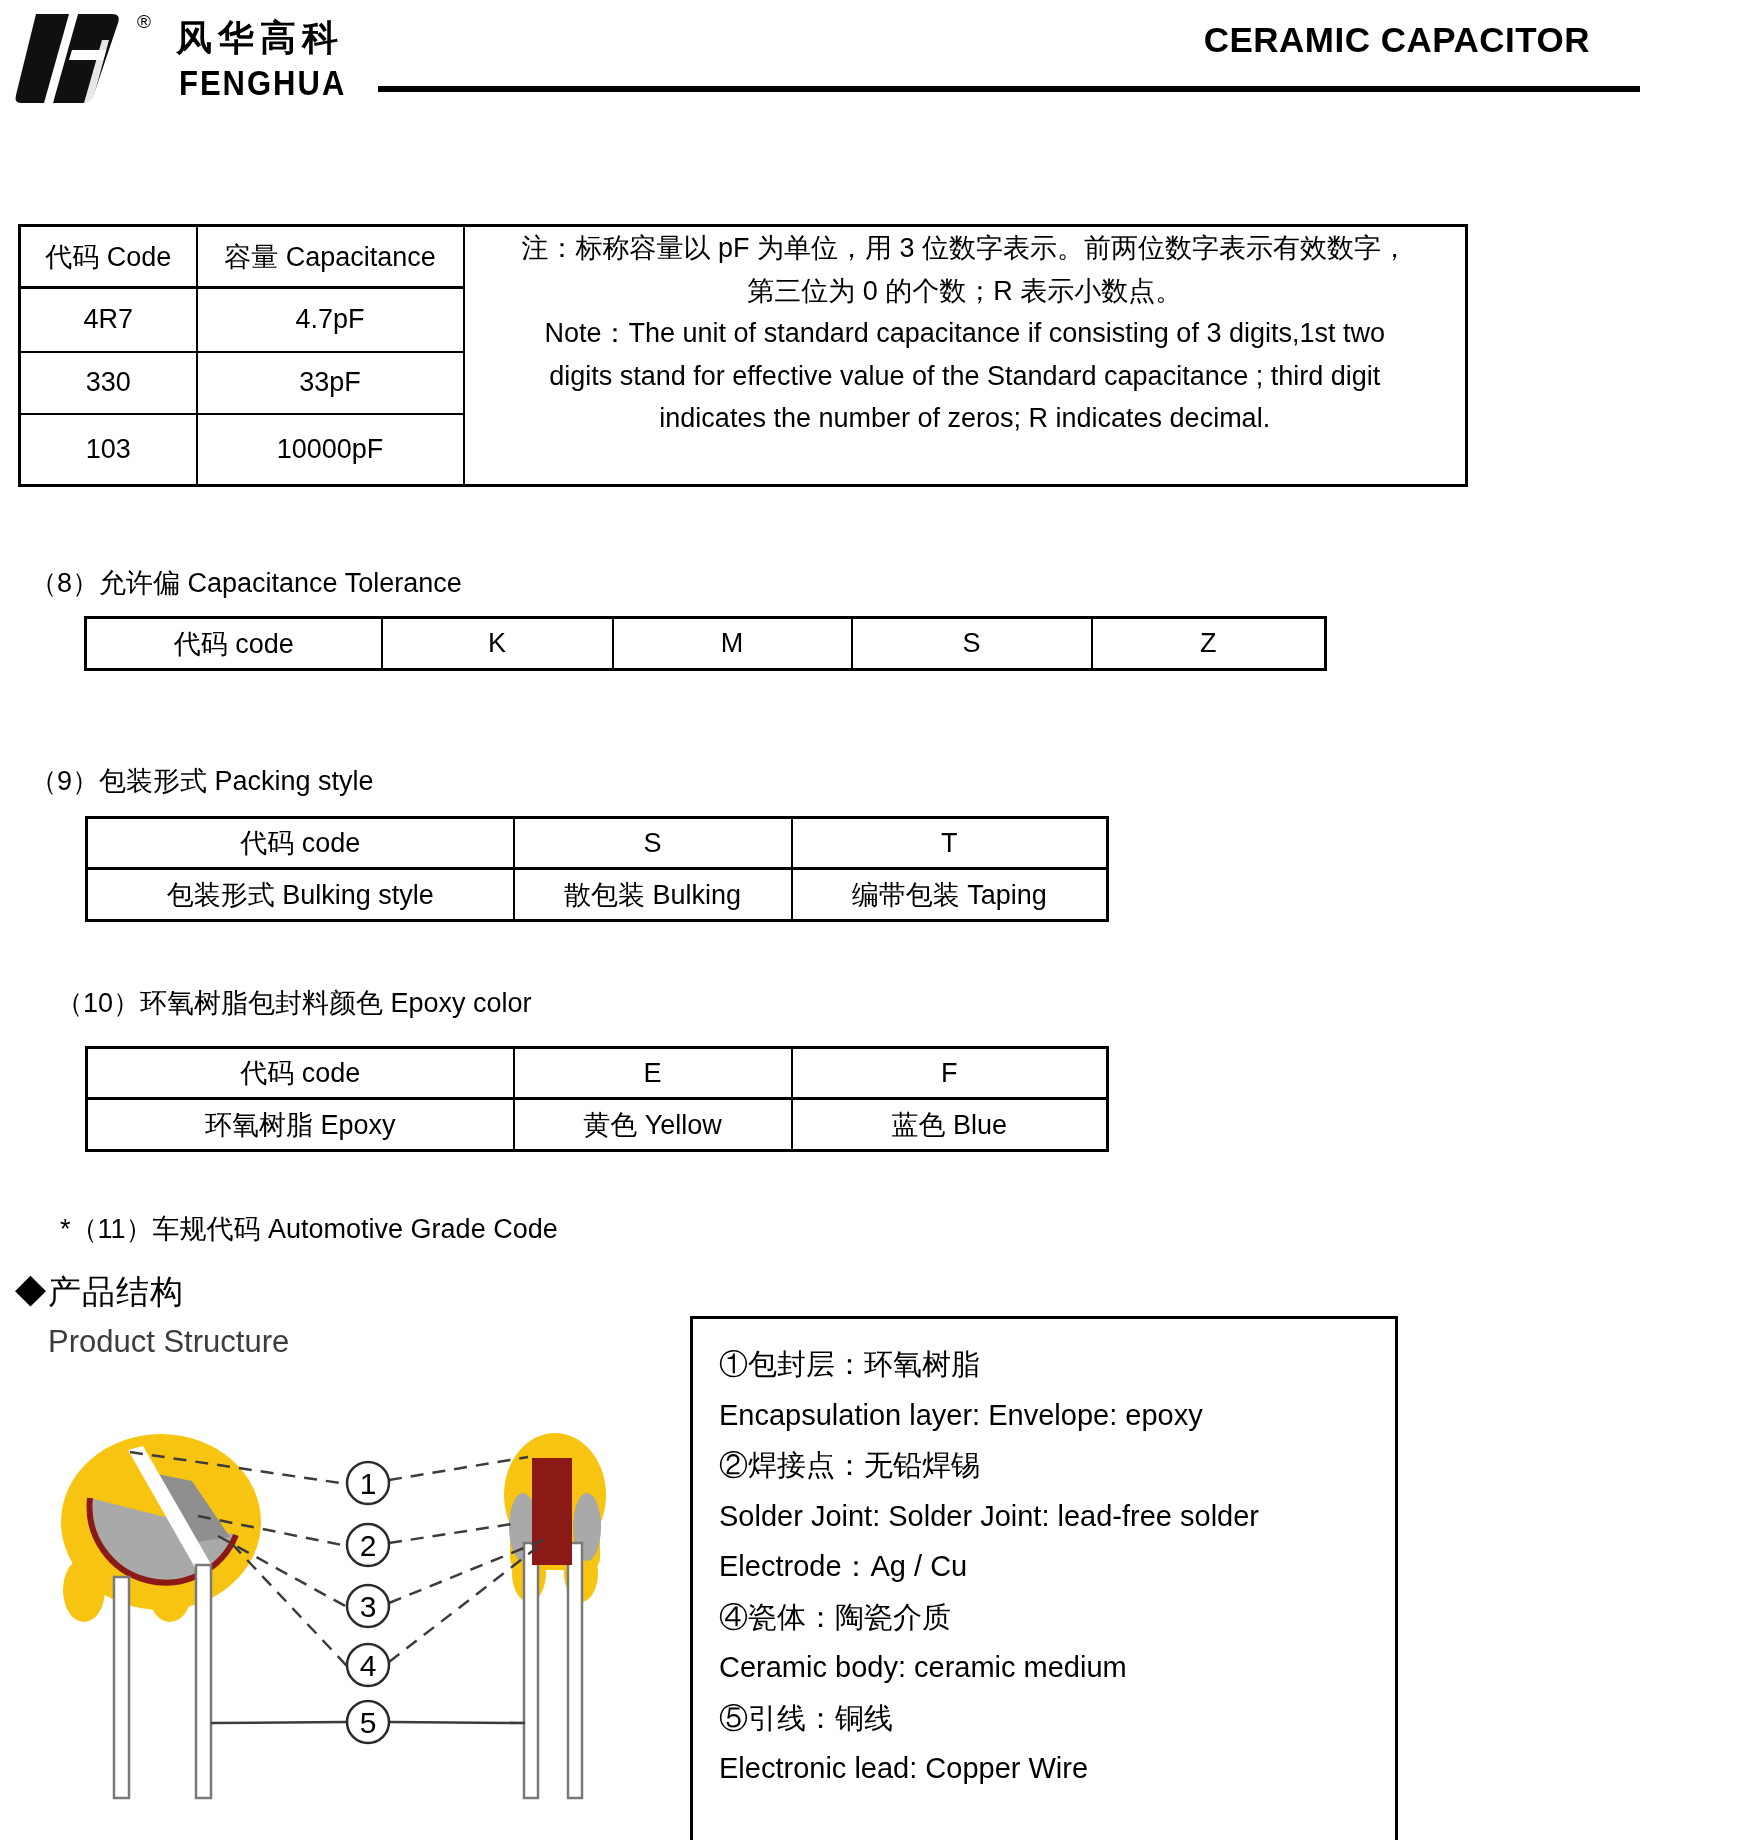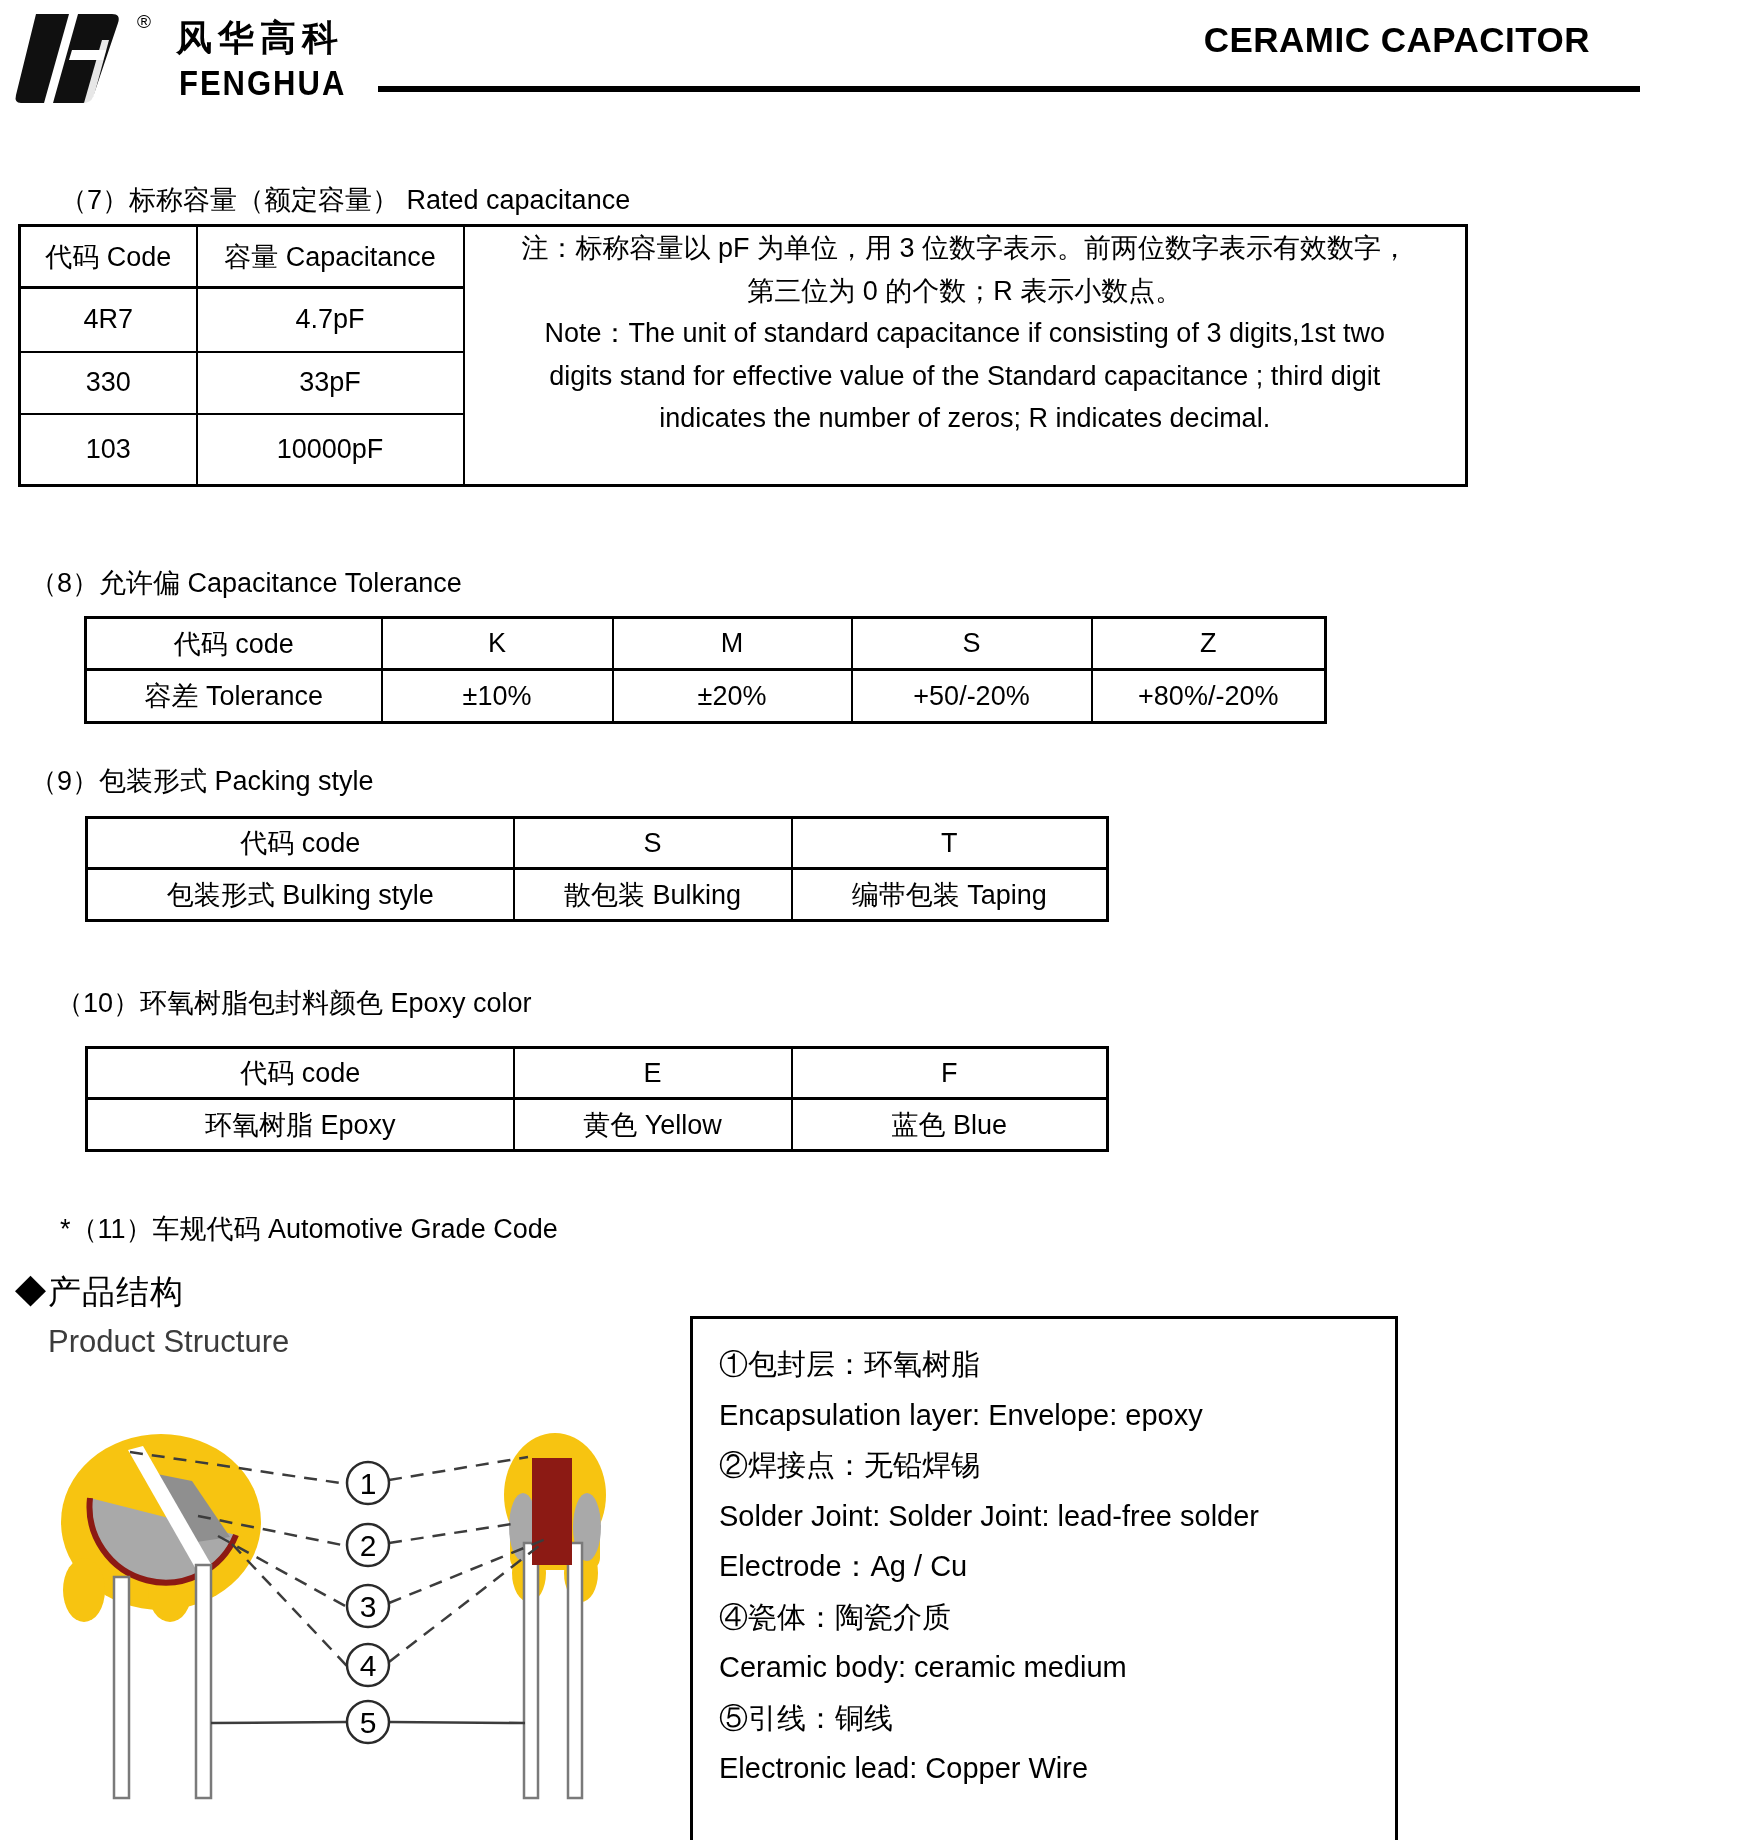--- a/index.html
+++ b/index.html
@@ -44,21 +44,20 @@
       <path d="M58,38 L92,38 L89,48 L55,48 Z" fill="#ffffff"></path>
       <path d="M70,91 L88,28 L95,28 L78,91 Z" fill="#ffffff" opacity="0.9"></path>
     </svg>
   </div>
   <div class="abs reg" style="left:137px;top:12px;">®</div>
   <div class="abs brand-cn" style="left:176px;top:20px;">风华高科</div>
   <div class="abs brand-en" style="left:179px;top:66px;">FENGHUA</div>
   <div class="abs doc-title" style="right:152px;top:20px;">CERAMIC CAPACITOR</div>
   <div class="abs rule" style="left:378px;top:86px;width:1262px;"></div>
 
-  <div class="abs sec" style="left:60px;top:182px;">（7）标称容量（额定容量）  Rated capacitance</div>
 
   <table class="dtable" style="left:18px;top:224px;width:1447px;">
     <colgroup>
         <col style="width:177px">
         <col style="width:267px">
         <col style="width:1003px">
       </colgroup>
     <tbody>
         <tr class="hd" style="height:62px;">
       <td>代码 Code</td>
@@ -94,27 +93,20 @@
         <col style="width:240px">
         <col style="width:234px">
       </colgroup>
     <tbody>
         <tr class="hd" style="height:52px;">
       <td>代码 code</td>
       <td>K</td>
       <td>M</td>
       <td>S</td>
       <td>Z</td>
-    </tr>
-    <tr style="height:53px;">
-      <td>容差 Tolerance</td>
-      <td>±10%</td>
-      <td>±20%</td>
-      <td>+50/-20%</td>
-      <td>+80%/-20%</td>
     </tr>
   </tbody>
     </table>
 
   <div class="abs sec" style="left:30px;top:763px;">（9）包装形式  Packing style</div>
 
   <table class="dtable" style="left:85px;top:816px;width:1021px;">
     <colgroup>
         <col style="width:427px">
         <col style="width:278px">

